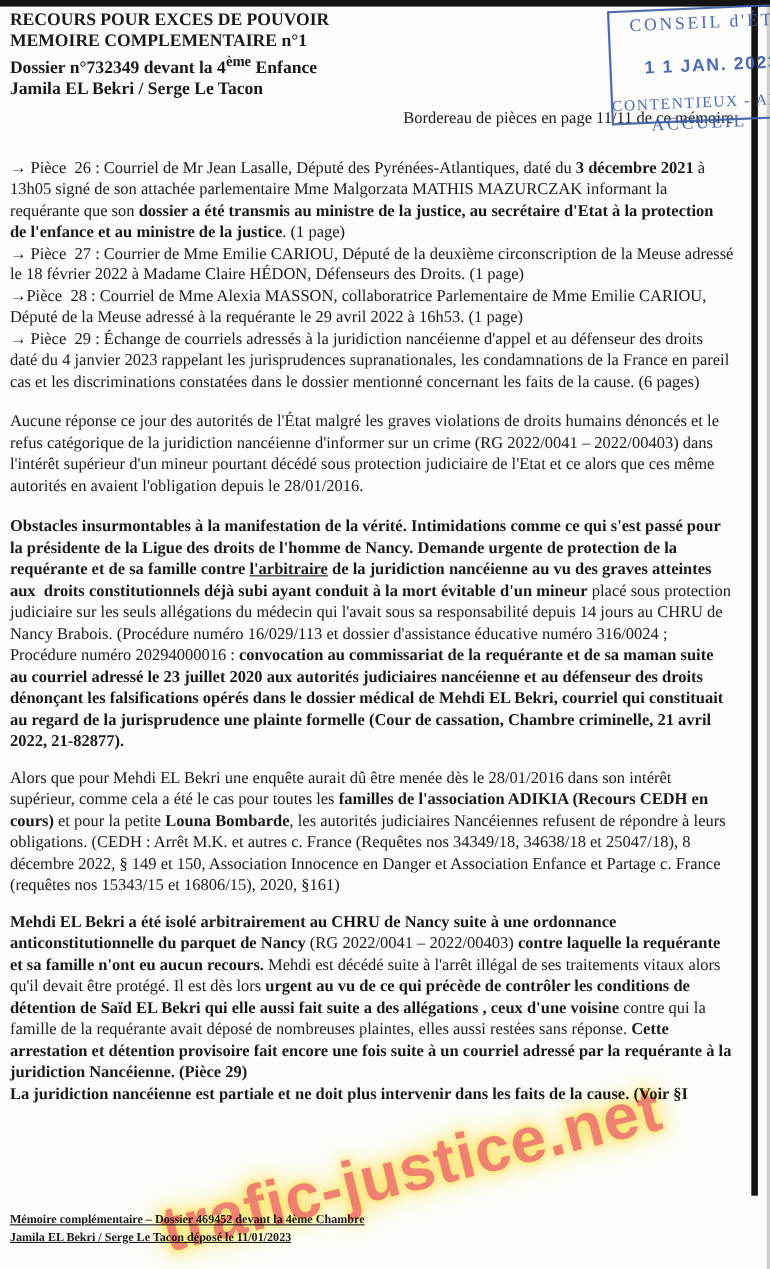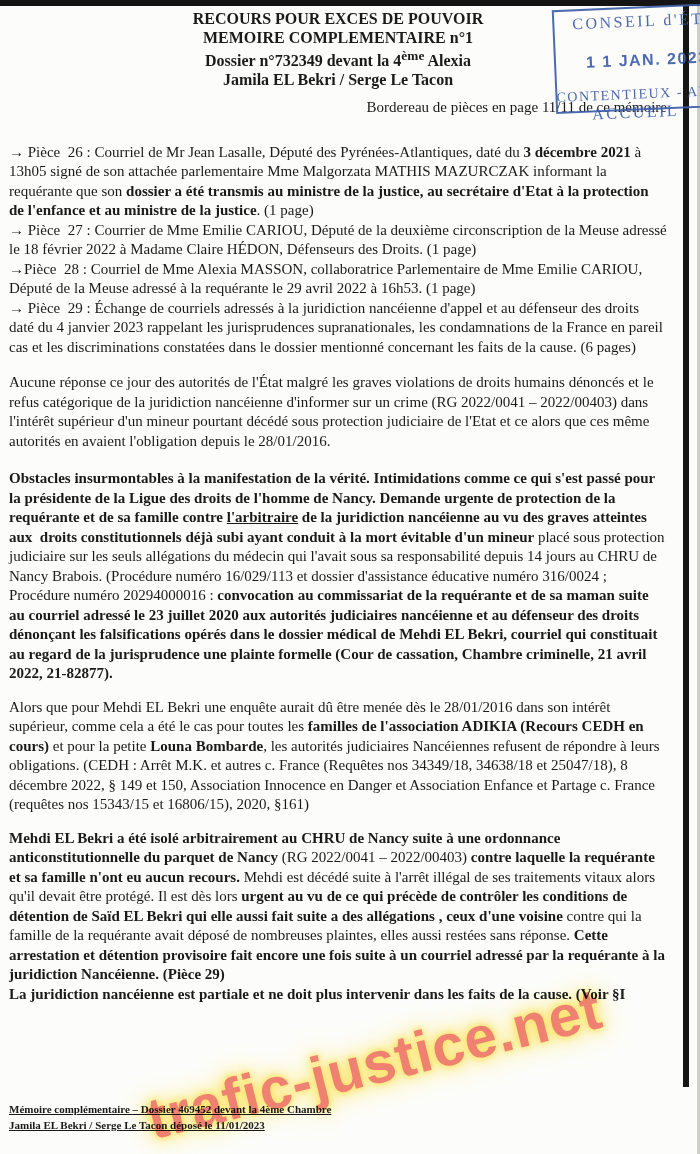--- a/index.html
+++ b/index.html
@@ -6,21 +6,21 @@
   .page {
     position:relative; width:700px; height:1154px;
     background:#fcfcfa; overflow:hidden;
     font-family:"Liberation Serif", serif; color:#1a1a1a;
   }
   .border-top { position:absolute; left:0; top:0; width:100%; height:6px; background:#141414; z-index:2; }
   .border-right { position:absolute; right:11px; top:5px; width:6px; height:1082px; background:#161616; z-index:2; }
   .scan-edge { position:absolute; right:0; top:0; width:3px; height:100%; background:#cfcfc9; z-index:1; }
 
   .content { position:absolute; left:9px; top:10px; width:658px; font-size:15px; line-height:19.5px; z-index:3; }
-  .doc-title { text-align:center; font-weight:bold; font-size:16px; line-height:18.5px; }
+  .doc-title { text-align:left; font-weight:bold; font-size:16px; line-height:18.5px; }
   .doc-title div { white-space:pre-wrap; }
   .doc-sub { text-align:right; margin-top:9px; }
   p.rich { margin:0; margin-top:16px; white-space:pre-wrap; }
   #pieces { margin-top:25px; }
   #obstacles { margin-top:18px; }
   #alors, #mehdi { margin-top:14px; }
   .griefs { margin:16px 0 0 0; text-align:center; font-size:15px; font-weight:bold;
             text-decoration:underline; line-height:21px; white-space:pre-wrap; }
 
   .stamp { position:absolute; left:528px; top:2px; width:220px; height:135px;
@@ -62,21 +62,21 @@
     <div class="stamp-l1">CONSEIL d'ÉTAT</div>
     <div class="stamp-date">1 1 JAN. 2023</div>
     <div class="stamp-l3">CONTENTIEUX - ARRIVÉE</div>
     <div class="stamp-l4">ACCUEIL</div>
   </div>
 
   <div class="content">
     <div class="doc-title">
       <div>RECOURS POUR EXCES DE POUVOIR</div>
       <div>MEMOIRE COMPLEMENTAIRE n°1</div>
-      <div><span>Dossier n°732349 devant la 4</span><sup>ème</sup><span> Alexia</span></div>
+      <div><span>Dossier n°732349 devant la 4</span><sup>ème</sup><span> Enfance</span></div>
       <div>Jamila EL Bekri / Serge Le Tacon</div>
     </div>
     <div class="doc-sub">
       <div>Bordereau de pièces en page 11/11 de ce mémoire</div>
     </div>
 
     <p class="rich" id="pieces"><span>→ Pièce  26 : Courriel de Mr Jean Lasalle, Député des Pyrénées-Atlantiques, daté du </span><span style="font-weight: bold;">3 décembre 2021</span><span> à 13h05 signé de son attachée parlementaire Mme Malgorzata MATHIS MAZURCZAK informant la requérante que son </span><span style="font-weight: bold;">dossier a été transmis au ministre de la justice, au secrétaire d'Etat à la protection de l'enfance et au ministre de la justice</span><span>. (1 page)
 → Pièce  27 : Courrier de Mme Emilie CARIOU, Député de la deuxième circonscription de la Meuse adressé le 18 février 2022 à Madame Claire HÉDON, Défenseurs des Droits. (1 page)
 →Pièce  28 : Courriel de Mme Alexia MASSON, collaboratrice Parlementaire de Mme Emilie CARIOU, Député de la Meuse adressé à la requérante le 29 avril 2022 à 16h53. (1 page)
 → Pièce  29 : Échange de courriels adressés à la juridiction nancéienne d'appel et au défenseur des droits daté du 4 janvier 2023 rappelant les jurisprudences supranationales, les condamnations de la France en pareil cas et les discriminations constatées dans le dossier mentionné concernant les faits de la cause. (6 pages)</span></p>

